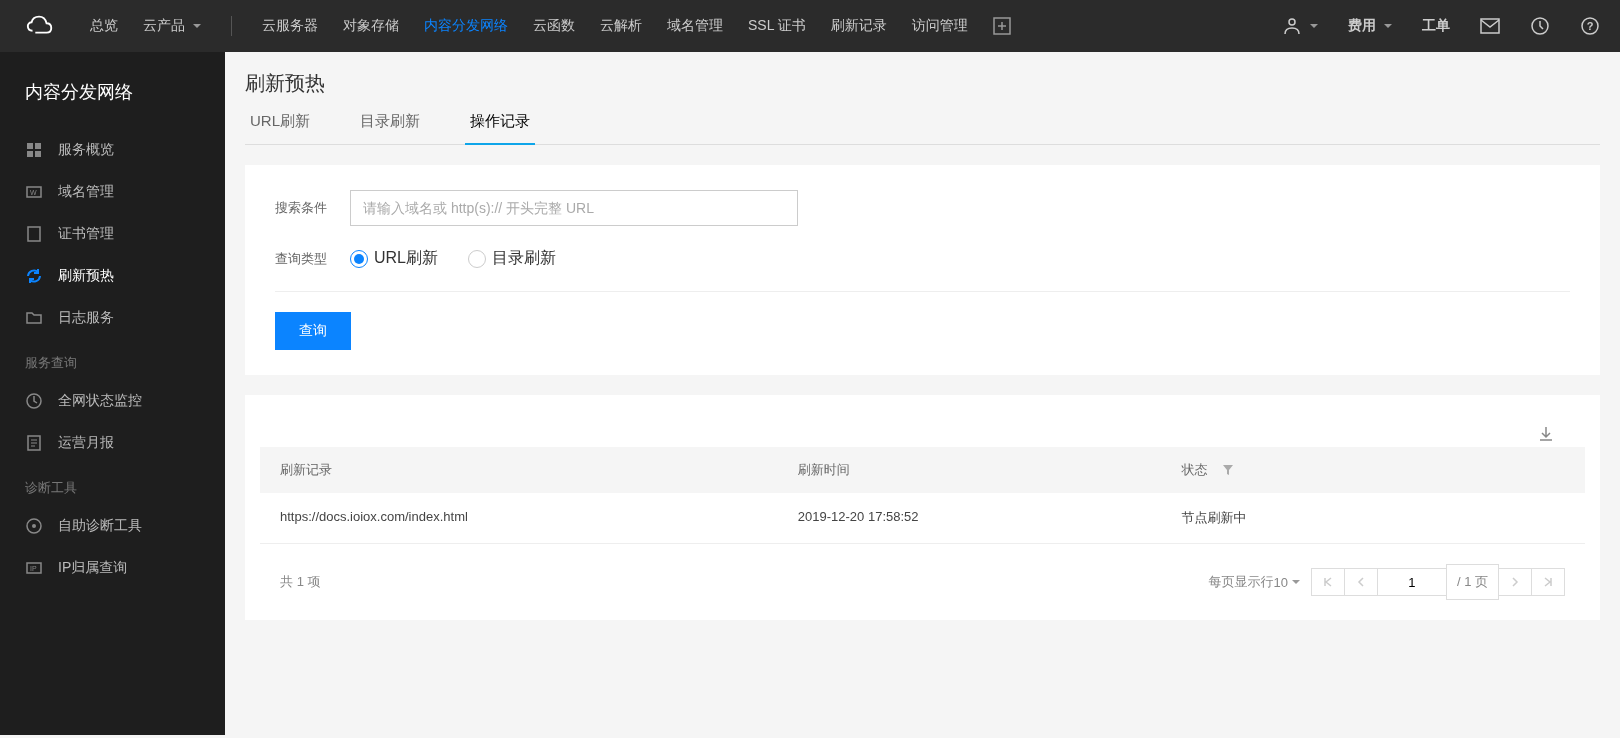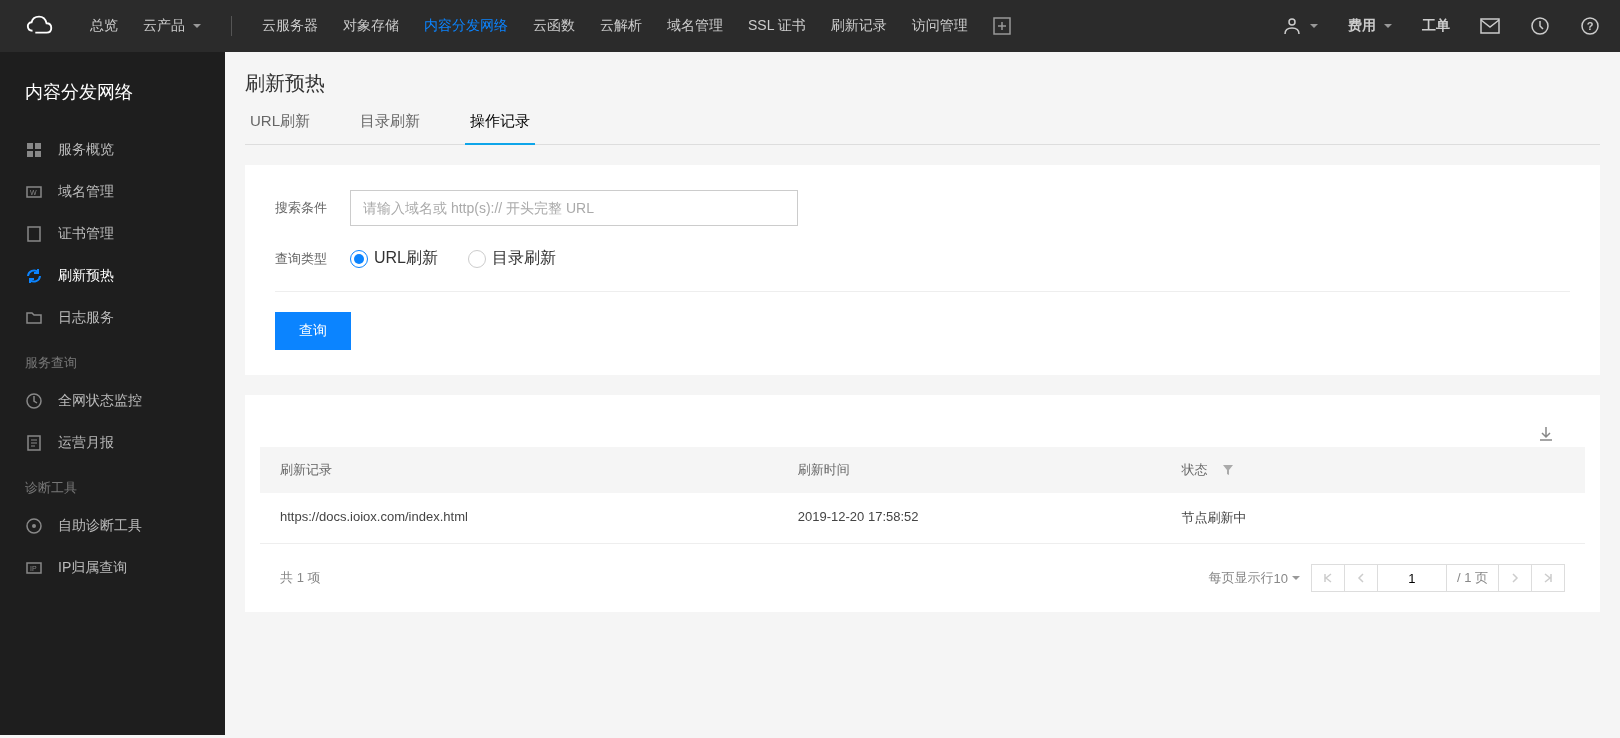--- a/index.html
+++ b/index.html
@@ -64,21 +64,21 @@
     .col-2 { flex: 1; }
     .col-3 { flex: 1; display: flex; align-items: center; gap: 15px; }
     
     .table-footer { display: flex; align-items: center; padding: 20px 20px 0; font-size: 13px; color: #888; }
     .footer-left { }
     .footer-right { margin-left: auto; display: flex; align-items: center; gap: 12px; }
     .page-size { display: flex; align-items: center; gap: 0; }
     .pager { display: flex; align-items: center; gap: 0; }
     .pager-btn { border: 1px solid #ddd; width: 34px; height: 28px; display: flex; align-items: center; justify-content: center; cursor: pointer; color: #ccc; margin-left: -1px; }
     .page-input { border: 1px solid #ddd; width: 70px; height: 28px; text-align: center; font-size: 13px; margin-left: -1px; }
-    .page-total { border: 1px solid #ddd; height: 28px; padding: 0 10px; display: flex; align-items: center; margin-left: -1px; }
+    .page-total { border: 1px solid #ddd; height: 36px; padding: 0 10px; display: flex; align-items: center; margin-left: -1px; }
     
     .info-circle { width: 17px; height: 17px; border: 1px solid #aaa; border-radius: 50%; display: flex; align-items: center; justify-content: center; font-size: 11px; color: #aaa; cursor: pointer; }
     .cal-icon { width: 18px; height: 18px; display: inline-flex; }
     .filter-icon { width: 12px; height: 12px; display:inline-flex; }
   </style>
 </head>
 <body>
 
 <div class="top-header">
   <div class="logo">

